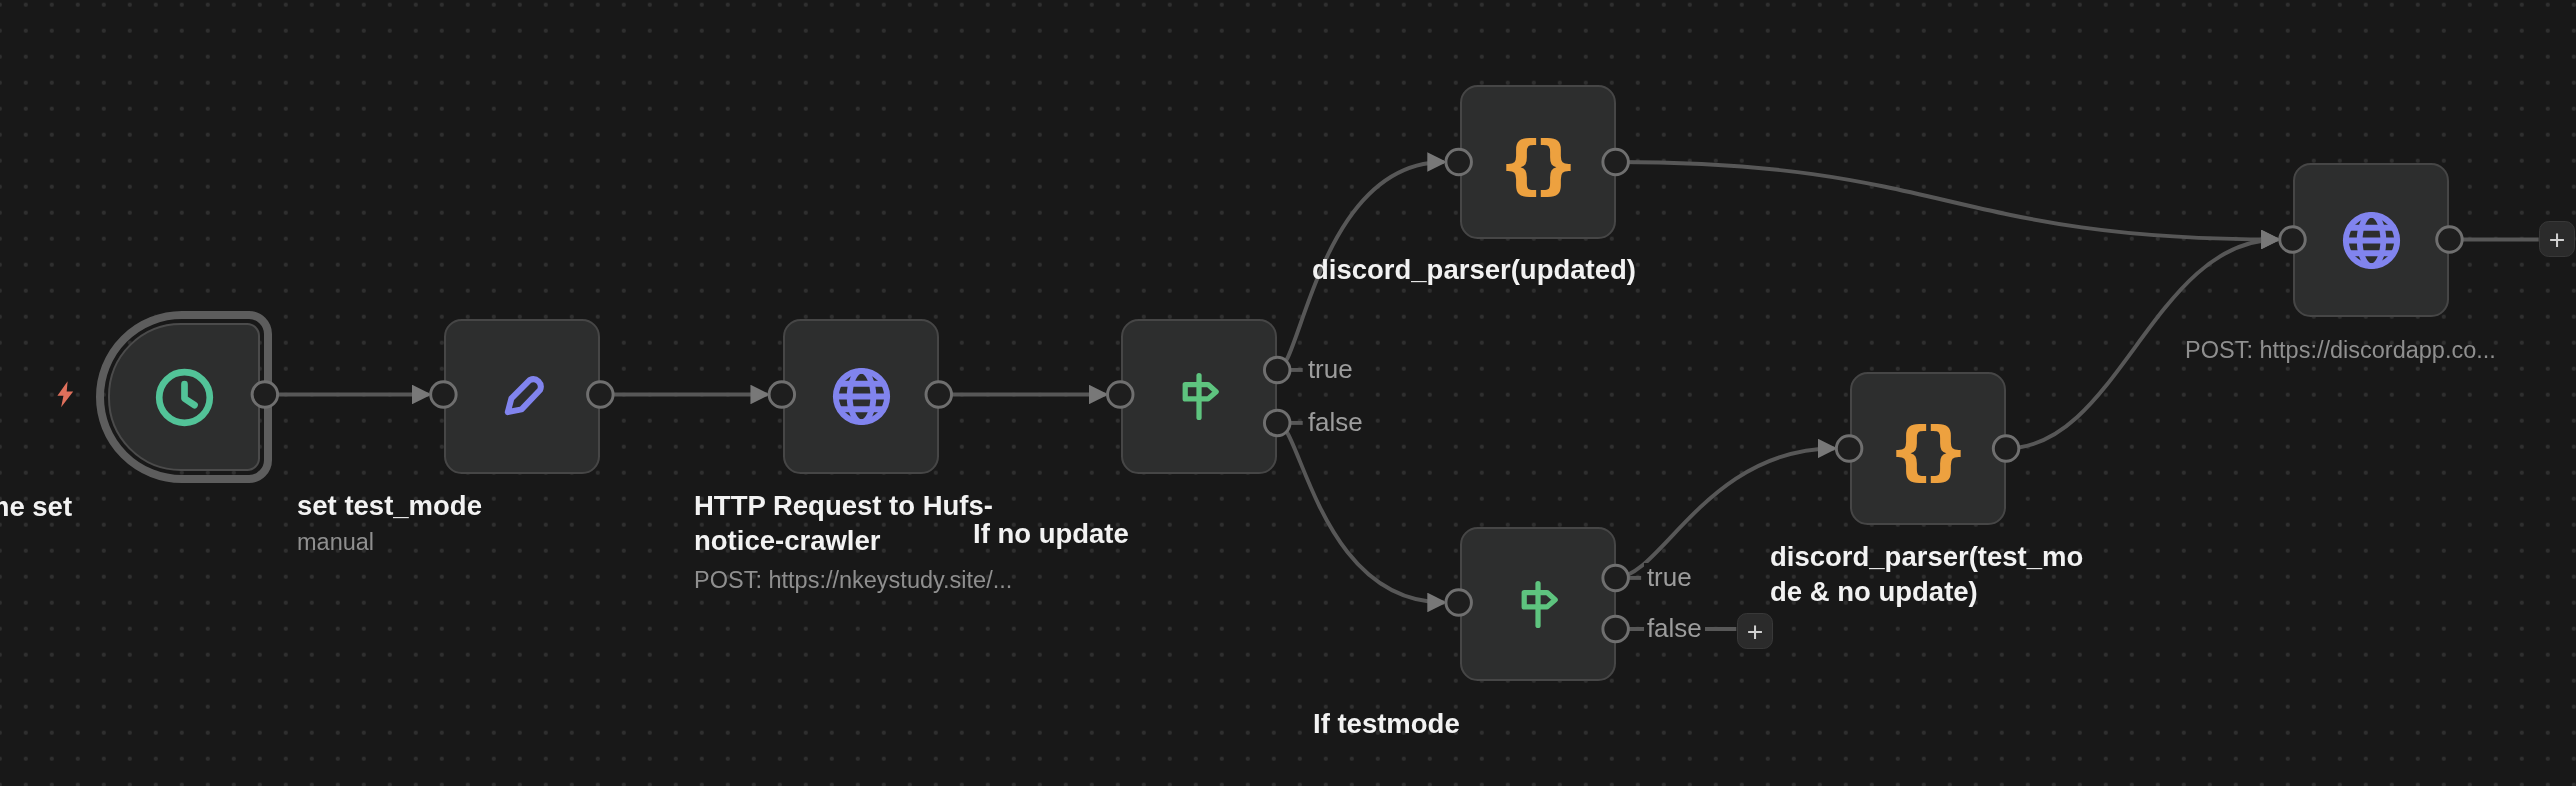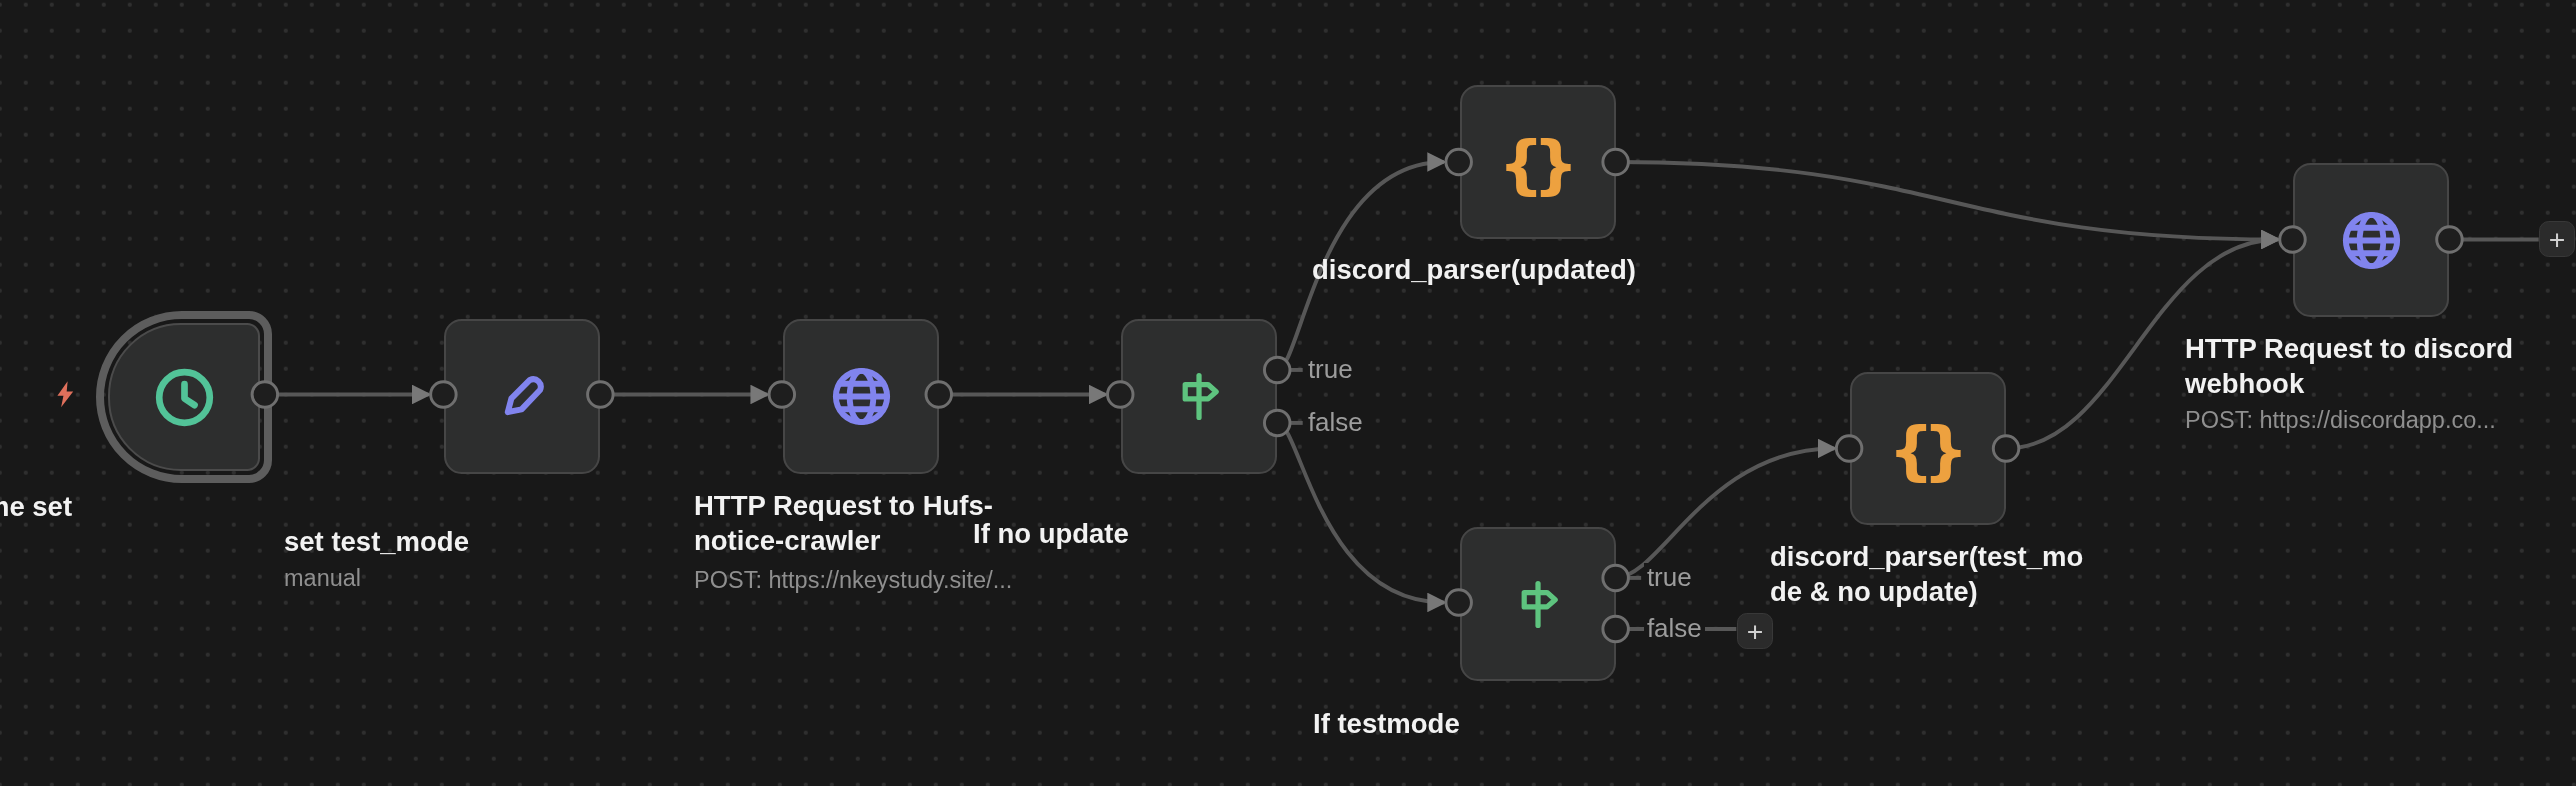--- a/index.html
+++ b/index.html
@@ -150,21 +150,21 @@
     <span>+</span>
   </div>
   <div class="plus" style="left:2539px;top:221px;">
     <span>+</span>
   </div>
 
   <div class="labelwrap" style="left:-39px;top:489px;width:451px;">
     <div>Time set</div>
   </div>
 
-  <div class="labelwrap" style="left:284px;top:488px;width:451px;margin-top:36px;">
+  <div class="labelwrap" style="left:297px;top:488px;width:451px;">
     <div>set test_mode</div>
     <div class="nsub">manual</div>
   </div>
 
   <div class="labelwrap" style="left:694px;top:488px;width:334px;">
     <div>HTTP Request to Hufs-notice-crawler</div>
     <div class="nsub" style="white-space:nowrap;margin-top:8px;">POST: https://nkeystudy.site/...</div>
   </div>
 
   <div class="labelwrap" style="left:973px;top:516px;width:451px;">
@@ -177,18 +177,17 @@
 
   <div class="labelwrap" style="left:1313px;top:694px;width:451px;margin-top:12px;">
     <div>If testmode</div>
   </div>
 
   <div class="labelwrap breakall" style="left:1770px;top:539px;width:314px;">
     <div>discord_parser(test_mode &amp; no update)</div>
   </div>
 
   <div class="labelwrap" style="left:2185px;top:331px;width:373px;">
-    <div>HTTP Request to discord webhook</div>
     <div class="nsub" style="white-space:nowrap;">POST: https://discordapp.co...</div>
   </div>
 
 </div>
 
 
 </body></html>

